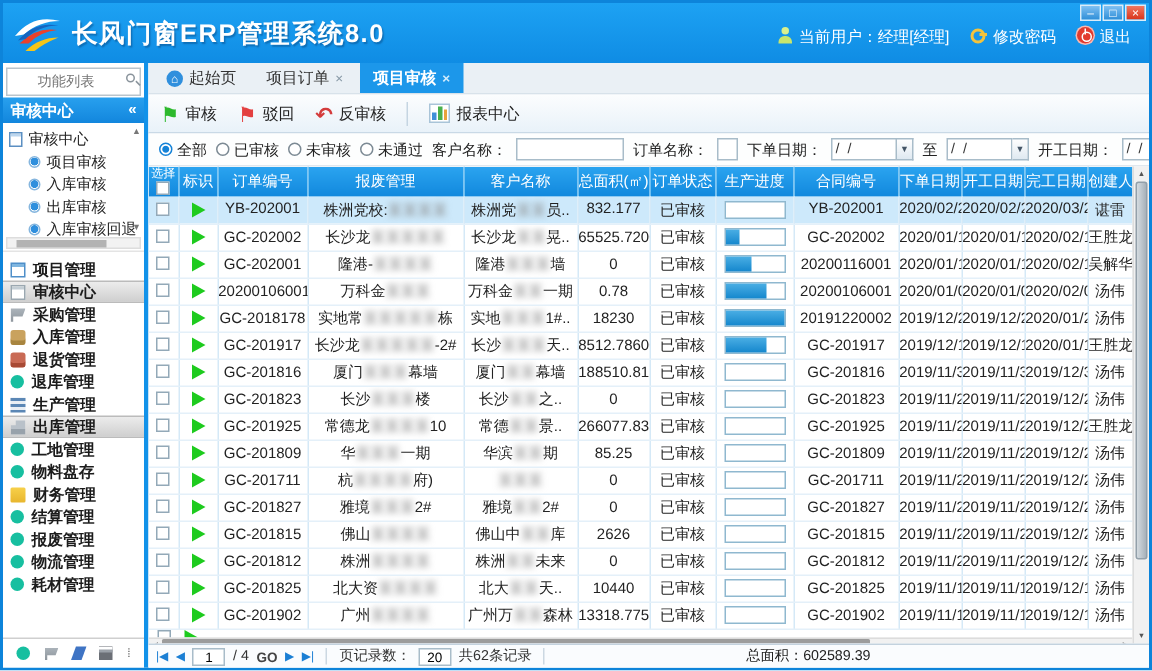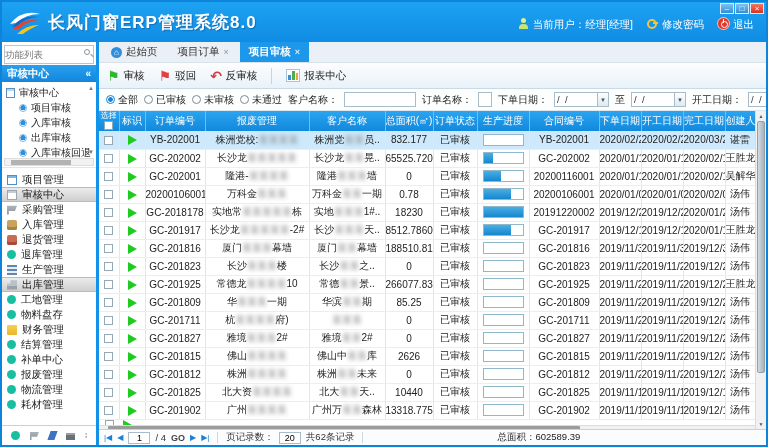--- a/index.html
+++ b/index.html
@@ -20,37 +20,37 @@
   .u-ico.person::after{content:"";position:absolute;left:1px;bottom:0;width:9px;height:5px;border-radius:4px 4px 0 0;background:#c8e66d}
   .u-ico.key::before{content:"";position:absolute;left:0;top:1px;width:6px;height:6px;border:2px solid #f3c33c;border-radius:50%}
   .u-ico.key::after{content:"";position:absolute;left:6px;top:4px;width:5px;height:2px;background:#f3c33c;box-shadow:3px 2px 0 -1px #f3c33c}
   .u-ico.power{border-radius:50%;background:#e23b2e;box-shadow:0 0 0 1px #f7b9b2}
   .u-ico.power::before{content:"";position:absolute;left:3px;top:3px;width:5px;height:5px;border:1px solid #fff;border-radius:50%}
   .u-ico.power::after{content:"";position:absolute;left:5px;top:1px;width:1px;height:4px;background:#fff}
   
   .main{flex:1;display:flex;min-height:0}
   .sidebar{width:94px;flex:none;background:#fff;display:flex;flex-direction:column}
   .search-row{margin:2px;height:19px;position:relative}
-  .search-row input{width:100%;height:19px;border:1px solid #b9c4cc;font-size:9.5px;padding:0 14px 0 0;color:#555}
+  .search-row input{width:100%;height:19px;border:1px solid #b9c4cc;font-size:9.5px;padding:0 14px 0 20px;color:#555}
   .mag{position:absolute;right:4px;top:5px;width:6px;height:6px;border:1px solid #8a949c;border-radius:50%}
   .mag::after{content:"";position:absolute;left:5px;top:5px;width:4px;height:1px;background:#8a949c;transform:rotate(45deg)}
   .group-header{height:17px;background:linear-gradient(#28a0ee,#1286dd);color:#fff;font-weight:bold;font-size:10.5px;display:flex;align-items:center;padding:0 5px;flex:none}
   .group-header .gh-label{flex:1}
   .group-header .collapse{font-size:10px;line-height:10px}
   .tree-panel{height:86px;flex:none;position:relative;padding:3px 10px 0 4px;border-bottom:1px solid #e4e4e4;overflow:hidden}
   .tree-row{height:15px;display:flex;align-items:center;gap:4px;font-size:10px;color:#222;white-space:nowrap}
   .tree-row.child{padding-left:13px}
   .t-doc{width:9px;height:10px;background:#fff;border:1px solid #5b8fc2;box-shadow:inset 0 2px 0 #bcd6ee;flex:none}
   .t-dot{width:8px;height:8px;border-radius:50%;background:radial-gradient(circle at 50% 45%,#2f8fdd 0 2.4px,#fff 2.8px 3.2px,#7db4e0 3.4px);border:1px solid #86b6de;flex:none}
   .tree-arrow{position:absolute;right:2px;font-size:6px;color:#777}
   .tree-arrow.up{top:3px}.tree-arrow.down{bottom:12px}
   .tree-hscroll{position:absolute;left:2px;right:2px;bottom:1px;height:8px;background:#f2f2f2;border:1px solid #ddd;display:flex;align-items:center}
   .tree-hthumb{margin-left:6px;width:68%;height:5px;background:#b3b3b3}
   .nav-list{flex:1;overflow:hidden;padding-top:4px}
-  .nav-item{height:15px;display:flex;align-items:center;padding:0 3px;font-size:10.5px;font-weight:normal;color:#1c1c1c;white-space:nowrap;cursor:default}
+  .nav-item{height:15px;display:flex;align-items:center;padding:0 3px;font-size:10.5px;font-weight:bold;color:#1c1c1c;white-space:nowrap;cursor:default}
   .nav-item.selected{background:linear-gradient(#ececec,#cfcfcf);border-top:1px solid #bbb;border-bottom:1px solid #bbb}
   .nic{width:10px;height:10px;margin:0 5px 0 2px;flex:none;display:inline-block}
   .nic.dot{width:9px;height:9px;border-radius:50%;background:#17bfa0}
   .nic.doc{background:#fff;border:1px solid #4f8fc9;box-shadow:inset 0 2px 0 #7fb6e0}
   .nic.doc2{background:#fff;border:1px solid #9aa7b0;box-shadow:inset 0 2px 0 #c4ced5}
   .nic.cart{background:linear-gradient(#aeb6bd,#8d959c);clip-path:polygon(0 12%,100% 12%,80% 65%,18% 65%,18% 100%,0 100%)}
   .nic.inbox{background:#c9a25e;border-radius:2px;box-shadow:inset 0 -3px 0 #a8853f}
   .nic.return{background:#c96a55;border-radius:2px;box-shadow:inset 0 -3px 0 #a84a35}
   .nic.bars{background:repeating-linear-gradient(180deg,#5b87b5 0 2px,#e8eef4 2px 4px)}
   .nic.building{background:#b9c1c9;box-shadow:inset 0 -4px 0 #98a2ab;clip-path:polygon(0 100%,0 40%,35% 40%,35% 8%,100% 8%,100% 100%)}
@@ -241,24 +241,20 @@
           <div class="nav-item">
             <span class="nic folder"></span>
             <span>财务管理</span>
           </div>
           <div class="nav-item">
             <span class="nic dot"></span>
             <span>结算管理</span>
           </div>
           <div class="nav-item">
             <span class="nic dot"></span>
-            <span>补单中心</span>
-          </div>
-          <div class="nav-item">
-            <span class="nic dot"></span>
             <span>报废管理</span>
           </div>
           <div class="nav-item">
             <span class="nic dot"></span>
             <span>物流管理</span>
           </div>
           <div class="nav-item">
             <span class="nic dot"></span>
             <span>耗材管理</span>
           </div>

